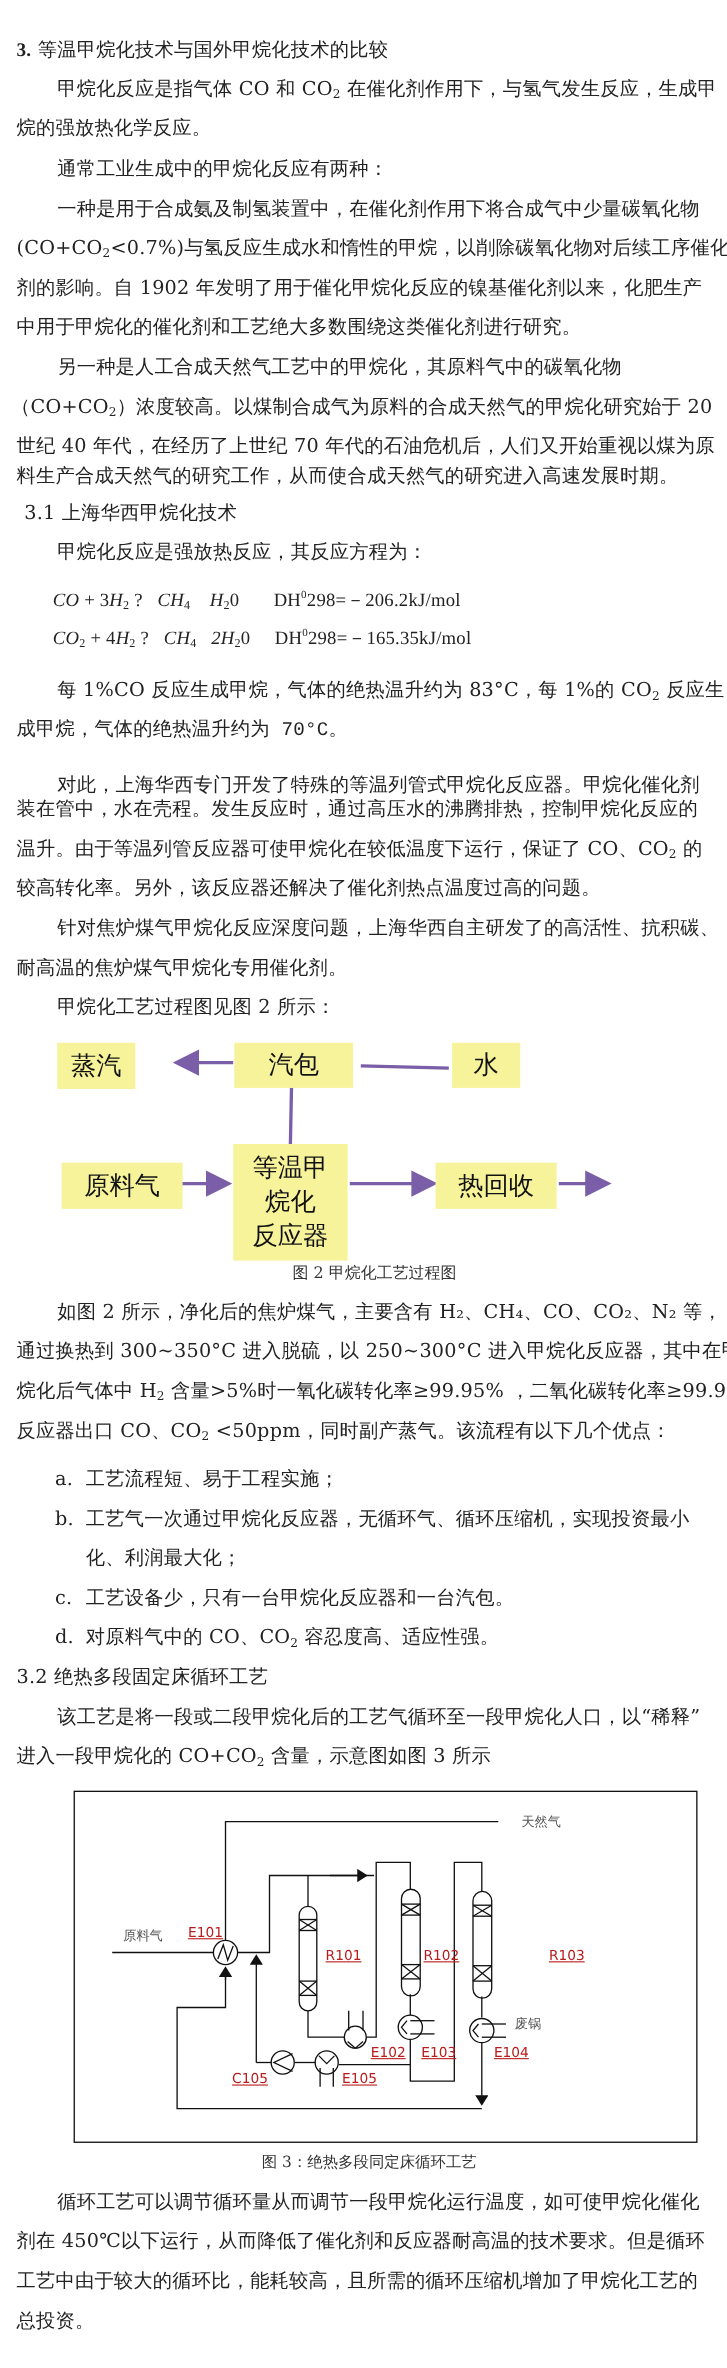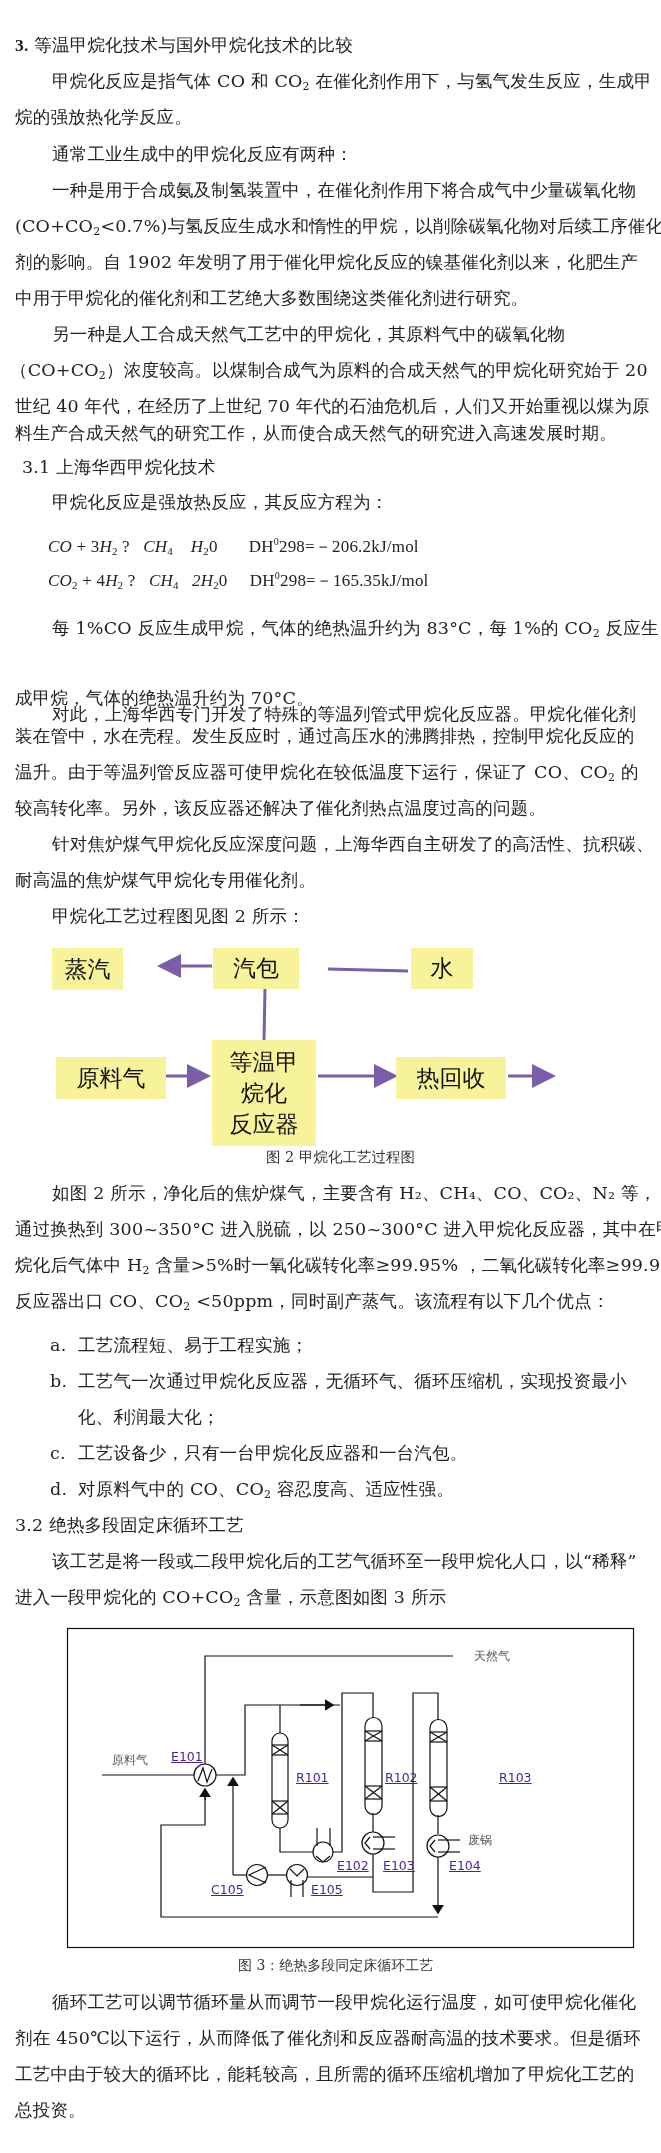--- a/index.html
+++ b/index.html
@@ -10,21 +10,21 @@
   .heading { font-weight: normal; }
   .bold-num { font-weight: bold; font-family: "Liberation Serif", serif; }
   .sub { font-size: 11px; vertical-align: -3px; }
   .sup { font-size: 10px; vertical-align: 7px; }
   .eq { font-family: "Liberation Serif", serif; font-size: 17px; }
   .eq i { font-style: italic; }
   .caption { position: absolute; font-size: 14px; white-space: nowrap; color: #333; }
   .flow { position: absolute; left: 0; top: 0; }
   .box { position: absolute; background: #f7f39a; display: flex; align-items: center; justify-content: center;
          font-family: "DejaVu Sans", sans-serif; font-size: 23px; color: #111; text-align: center; line-height: 31px; }
-  .pid-label { position: absolute; font-family: "DejaVu Sans", sans-serif; font-size: 12.5px; color: #4c1d95; text-decoration: underline; white-space: nowrap; }
+  .pid-label { position: absolute; font-family: "DejaVu Sans", sans-serif; font-size: 12.5px; color: #b91c1c; text-decoration: underline; white-space: nowrap; }
   .pid-cn { position: absolute; font-family: "DejaVu Sans", sans-serif; font-size: 12px; color: #555; white-space: nowrap; }
 </style>
 </head>
 <body>
 
 <div class="line heading" style="top:34px;">
   <span class="bold-num">3.</span>
   <span>等温甲烷化技术与国外甲烷化技术的比较</span>
 </div>
 
@@ -47,21 +47,21 @@
 <div class="line indent" style="top:491px;">甲烷化反应是强放热反应，其反应方程为：</div>
 
 <div class="line eq" style="top:531px; left:48px;">
   <i>CO</i><span> + 3</span><i>H</i><span class="sub">2</span><span> ?</span>&nbsp;&nbsp;&nbsp;<i>CH</i><span class="sub">4</span>&nbsp;&nbsp;&nbsp;&nbsp;<i>H</i><span class="sub">2</span><span>0</span>&nbsp;&nbsp;&nbsp;&nbsp;&nbsp;&nbsp;&nbsp;<span>DH</span><span class="sup">0</span><span>298=－206.2kJ/mol</span>
 </div>
 <div class="line eq" style="top:565px; left:48px;">
   <i>CO</i><span class="sub">2</span><span> + 4</span><i>H</i><span class="sub">2</span><span> ?</span>&nbsp;&nbsp;&nbsp;<i>CH</i><span class="sub">4</span>&nbsp;&nbsp;&nbsp;<i>2H</i><span class="sub">2</span><span>0</span>&nbsp;&nbsp;&nbsp;&nbsp;&nbsp;<span>DH</span><span class="sup">0</span><span>298=－165.35kJ/mol</span>
 </div>
 
 <div class="line indent" style="top:617px;"><span>每 1%CO 反应生成甲烷，气体的绝热温升约为 83°C，每 1%的 CO</span><span class="sub">2</span><span> 反应生</span></div>
-<div class="line" style="top:687px;">成甲烷，气体的绝热温升约为 70°C。</div>
+<div class="line" style="top:653px;font-family:Liberation Mono, monospace;">成甲烷，气体的绝热温升约为 70°C。</div>
 
 <div class="line indent" style="top:703px;">对此，上海华西专门开发了特殊的等温列管式甲烷化反应器。甲烷化催化剂</div>
 <div class="line" style="top:725px;">装在管中，水在壳程。发生反应时，通过高压水的沸腾排热，控制甲烷化反应的</div>
 <div class="line" style="top:761px;"><span>温升。由于等温列管反应器可使甲烷化在较低温度下运行，保证了 CO、CO</span><span class="sub">2</span><span> 的</span></div>
 <div class="line" style="top:797px;">较高转化率。另外，该反应器还解决了催化剂热点温度过高的问题。</div>
 
 <div class="line indent" style="top:833px;">针对焦炉煤气甲烷化反应深度问题，上海华西自主研发了的高活性、抗积碳、</div>
 <div class="line" style="top:869px;">耐高温的焦炉煤气甲烷化专用催化剂。</div>
 <div class="line indent" style="top:905px;">甲烷化工艺过程图见图 2 所示：</div>
 
@@ -75,21 +75,21 @@
     <g stroke="#7a5ea8" stroke-width="3" fill="none">
       <line x1="212" y1="966" x2="163" y2="966" marker-end="url(#parr)"></line>
       <line x1="408" y1="971" x2="328" y2="969"></line>
       <line x1="265" y1="989" x2="264" y2="1040"></line>
       <line x1="158" y1="1076" x2="205" y2="1076" marker-end="url(#parr)"></line>
       <line x1="318" y1="1076" x2="392" y2="1076" marker-end="url(#parr)"></line>
       <line x1="508" y1="1076" x2="550" y2="1076" marker-end="url(#parr)"></line>
     </g>
   </svg>
   <div class="box" style="left:52px; top:948px; width:71px; height:42px;text-align:right;">蒸汽</div>
-  <div class="box" style="left:213px; top:948px; width:86px; height:41px;">汽包</div>
+  <div class="box" style="left:213px; top:948px; width:108px; height:41px;">汽包</div>
   <div class="box" style="left:411px; top:948px; width:62px; height:41px;">水</div>
   <div class="box" style="left:56px; top:1057px; width:110px; height:42px;">原料气</div>
   <div class="box" style="left:212px; top:1040px; width:104px; height:106px; flex-direction:column;">
     <span>等温甲</span>
     <span>烷化</span>
     <span>反应器</span>
   </div>
   <div class="box" style="left:396px; top:1057px; width:110px; height:42px;">热回收</div>
 </div>
 <div class="caption" style="left:266px; top:1148px; font-size:14.5px;">图 2  甲烷化工艺过程图</div>

